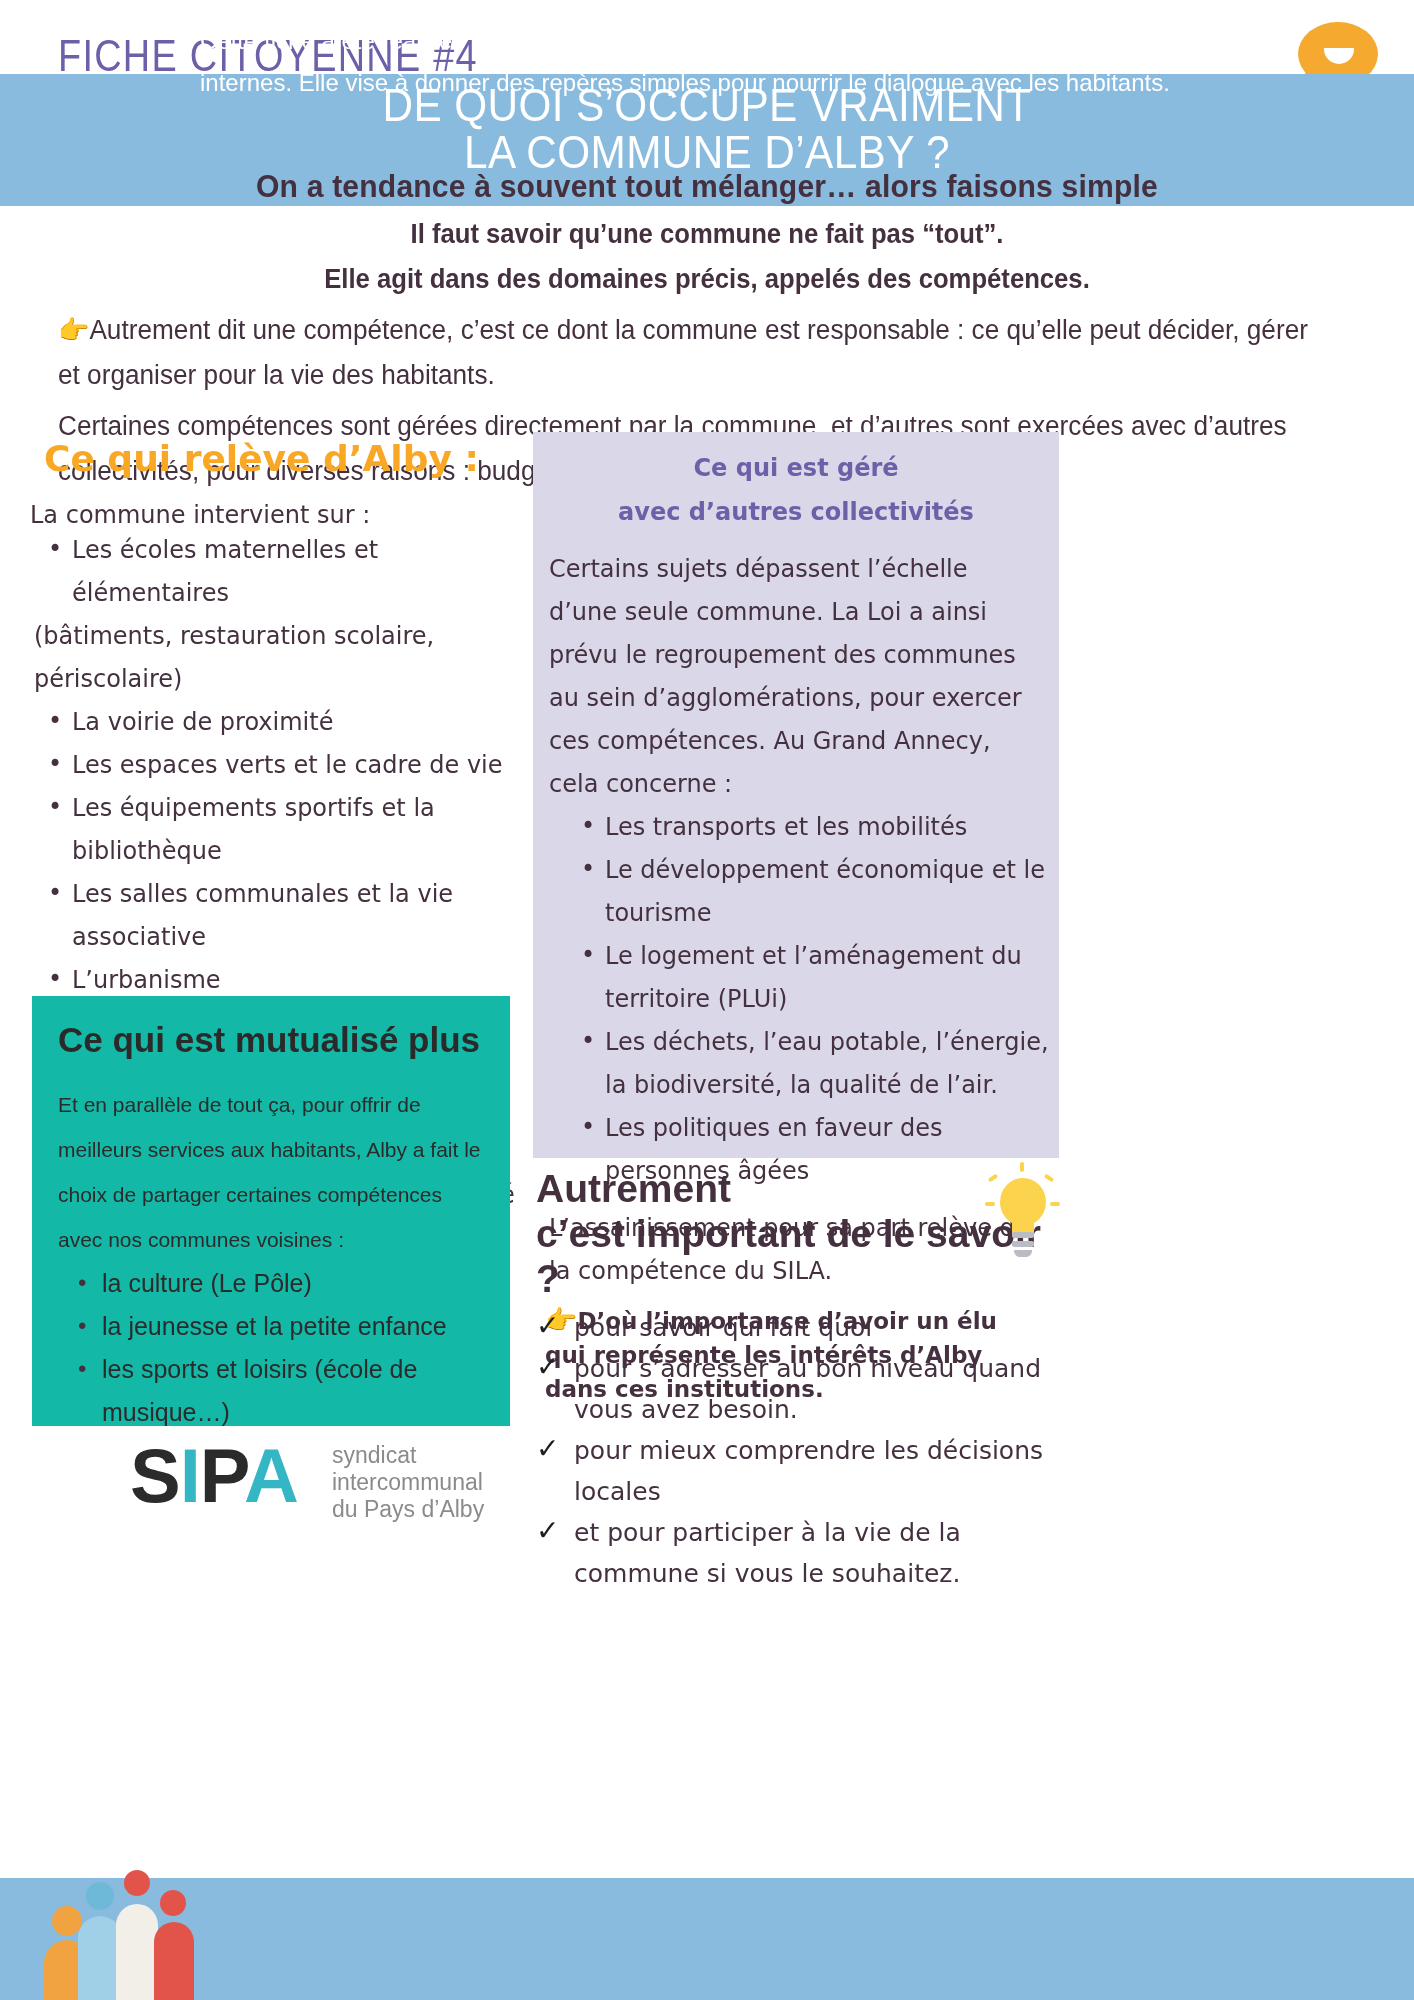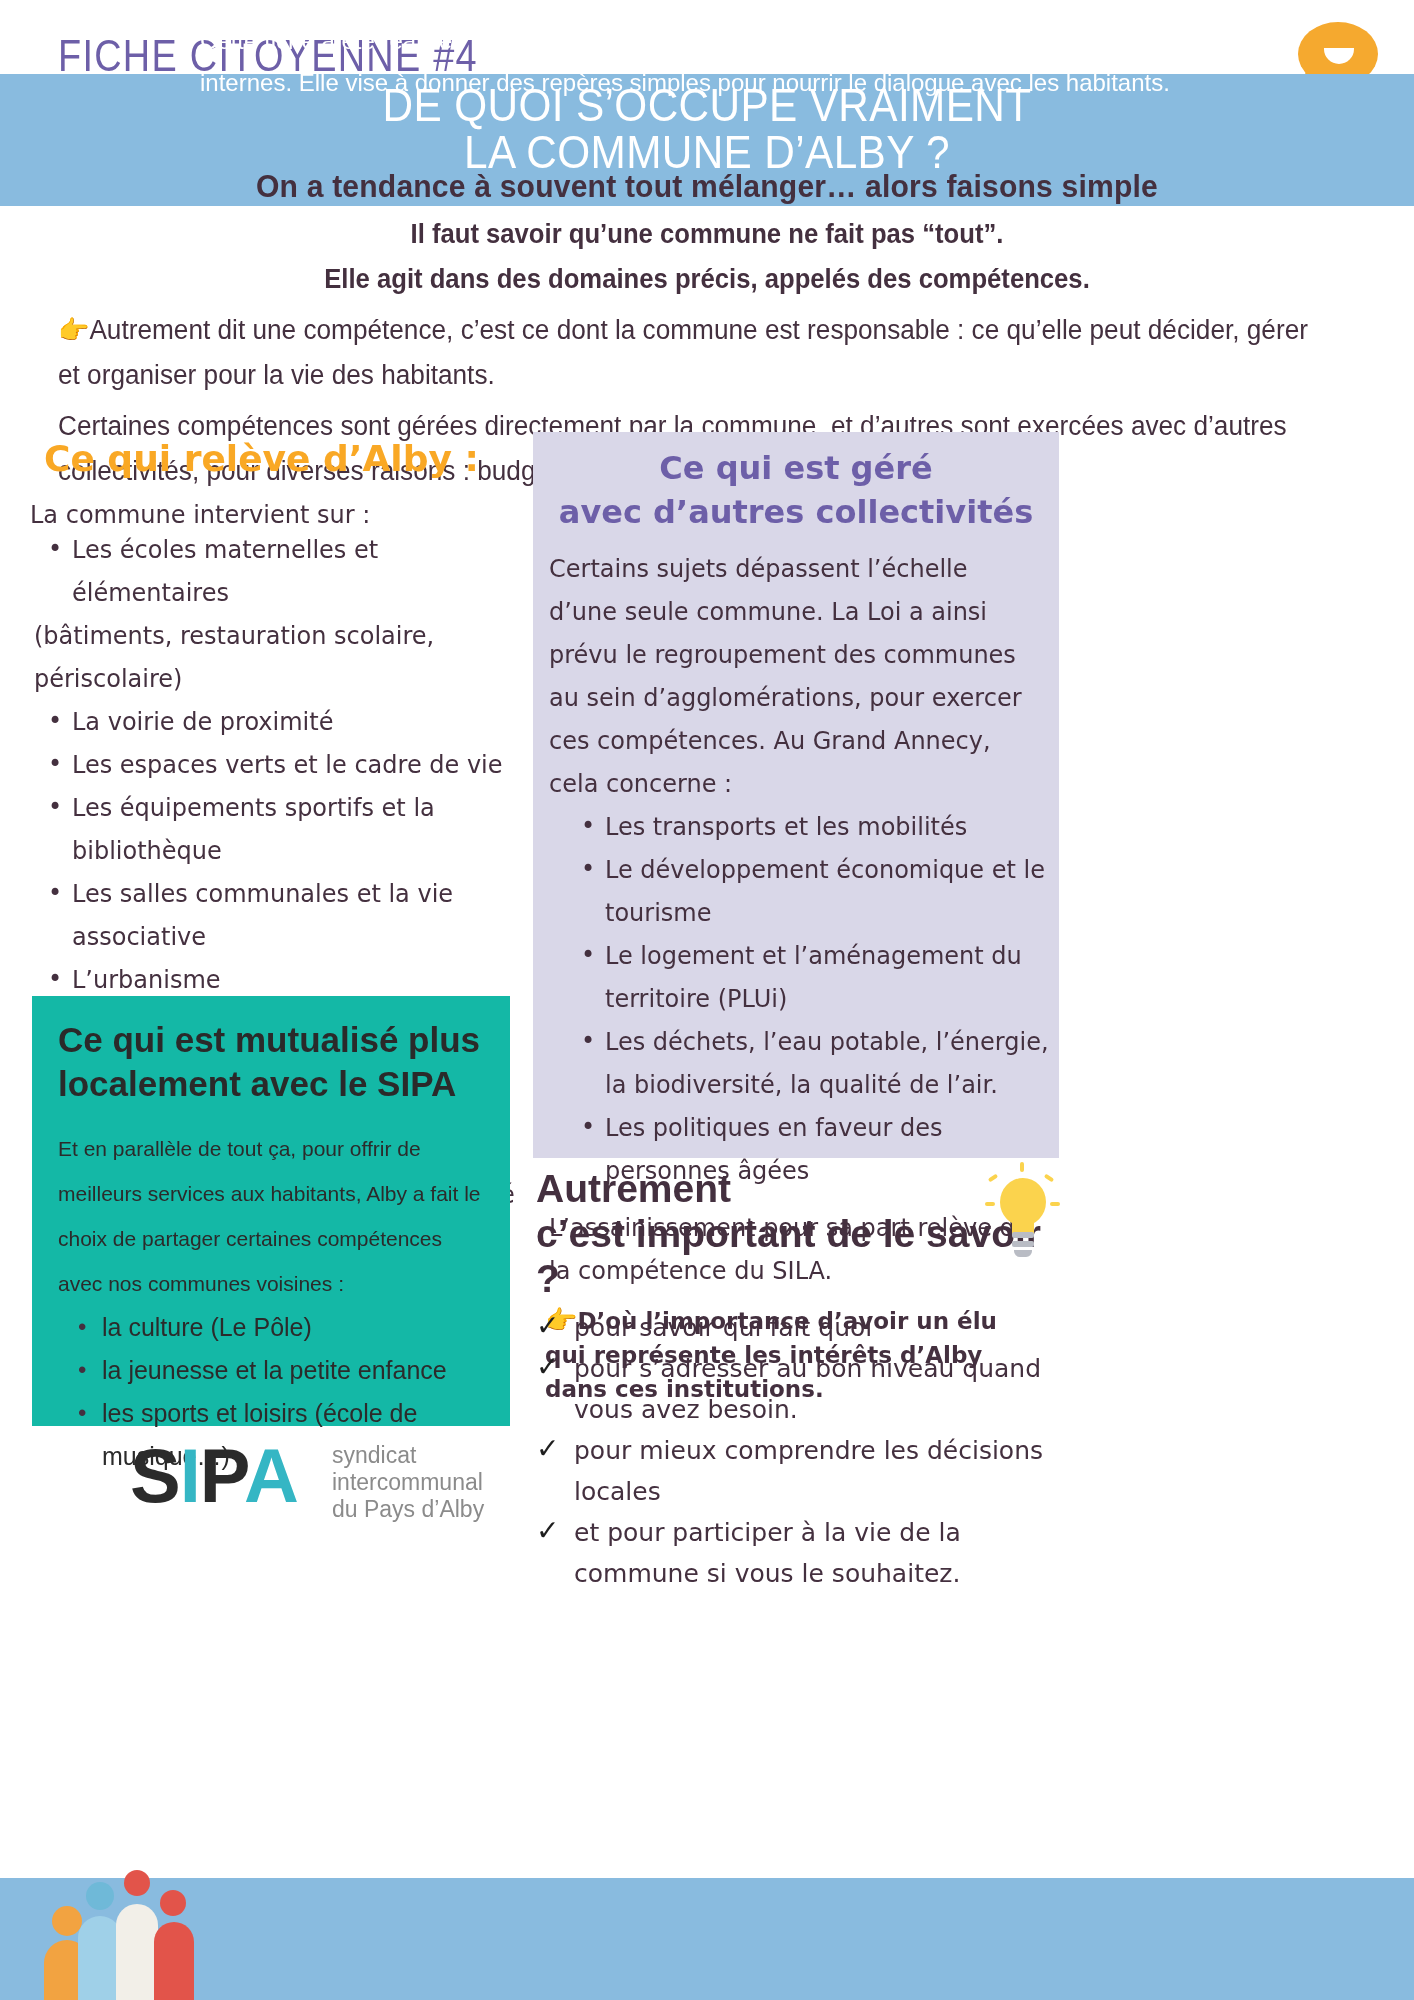--- a/index.html
+++ b/index.html
@@ -150,21 +150,21 @@
     font-size:23px;line-height:27px;color:#8b8b8b;
   }
 
   
   .right-panel{
     position:absolute;left:533px;top:432px;width:526px;height:726px;
     background:#d9d7e8;
   }
   .h-right{
     margin:14px 16px 0 16px;text-align:center;
-    color:#6d5fa8;font-size:32px;line-height:44px;font-weight:bold;
+    color:#6d5fa8;font-size:24px;line-height:44px;font-weight:bold;
   }
   .right-body{
     margin:14px 18px 0 16px;font-size:24px;line-height:43px;color:#44303f;
   }
   .right-panel ul.bullets li{
     font-size:24px;line-height:43px;padding-left:72px;
   }
   .right-panel ul.bullets li:before{left:48px;}
   .right-note{
     margin:10px 16px 0 12px;font-size:23px;line-height:34px;
@@ -277,21 +277,20 @@
     <div class="resume-box">
       <span class="hand">👉</span>
       <span>En résumé : tout ce qui est de proximité</span><br>
       <span>et qui fait votre vie quotidienne à Alby.</span>
     </div>
   </div>
 
   <div class="sipa-box">
     <div class="sipa-title">
       <div>Ce qui est mutualisé plus</div>
-      <div>localement avec le SIPA</div>
     </div>
     <div class="sipa-body">Et en parallèle de tout ça, pour offrir de meilleurs services aux habitants, Alby a fait le choix de partager certaines compétences avec nos communes voisines :</div>
     <ul class="bullets" id="sipa-list">
         <li>la culture (Le Pôle)</li>
         <li>la jeunesse et la petite enfance</li>
         <li>les sports et loisirs (école de musique…)</li>
       </ul>
   </div>
 
   <div class="sipa-logo">

